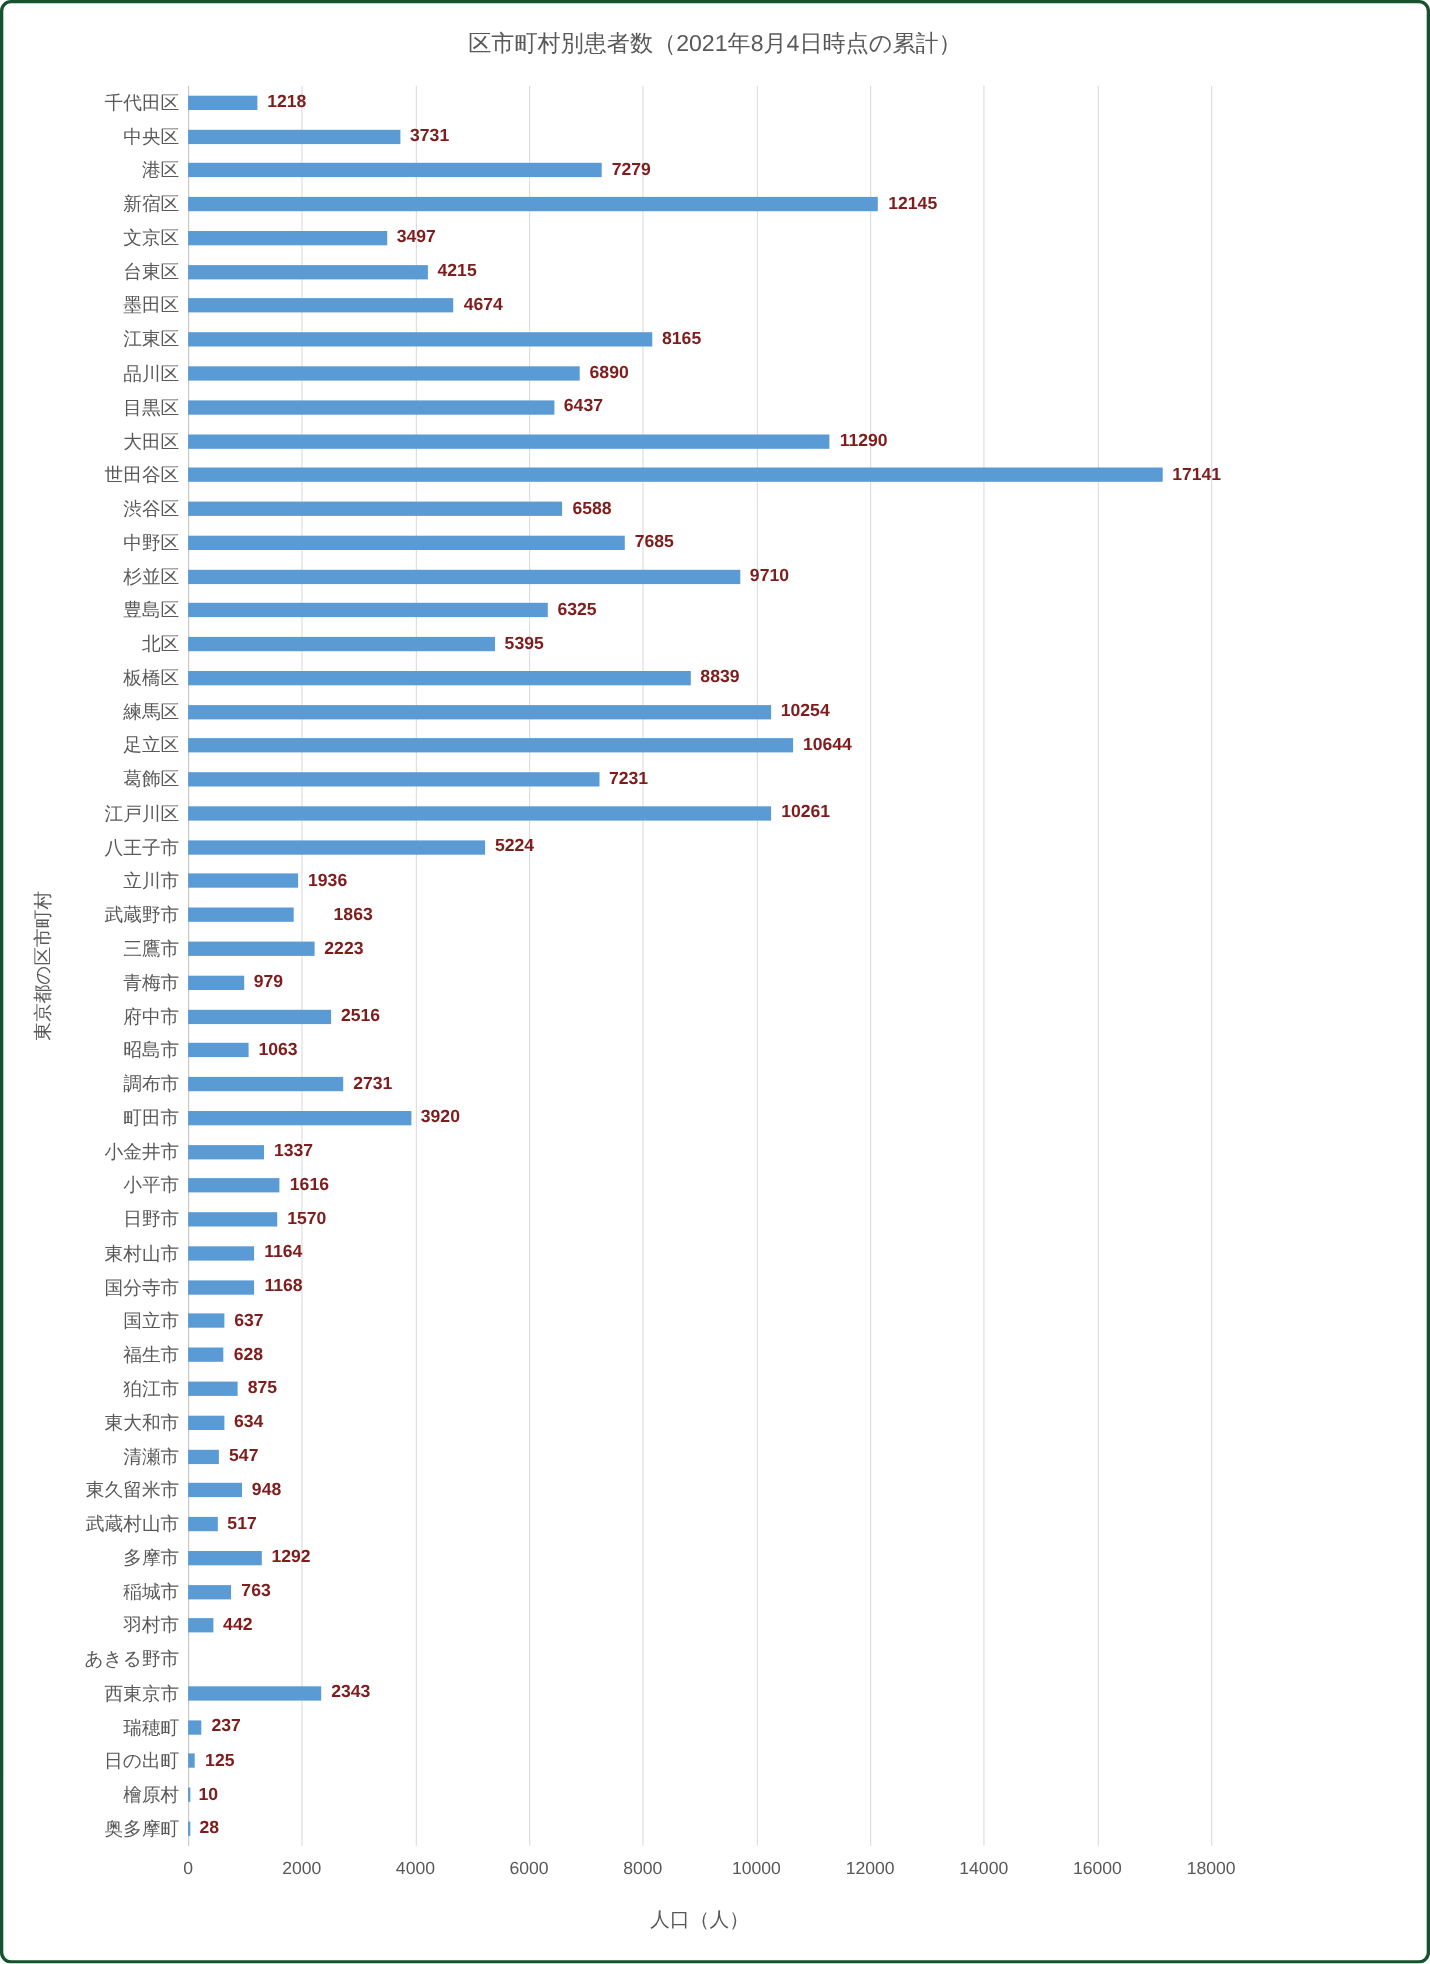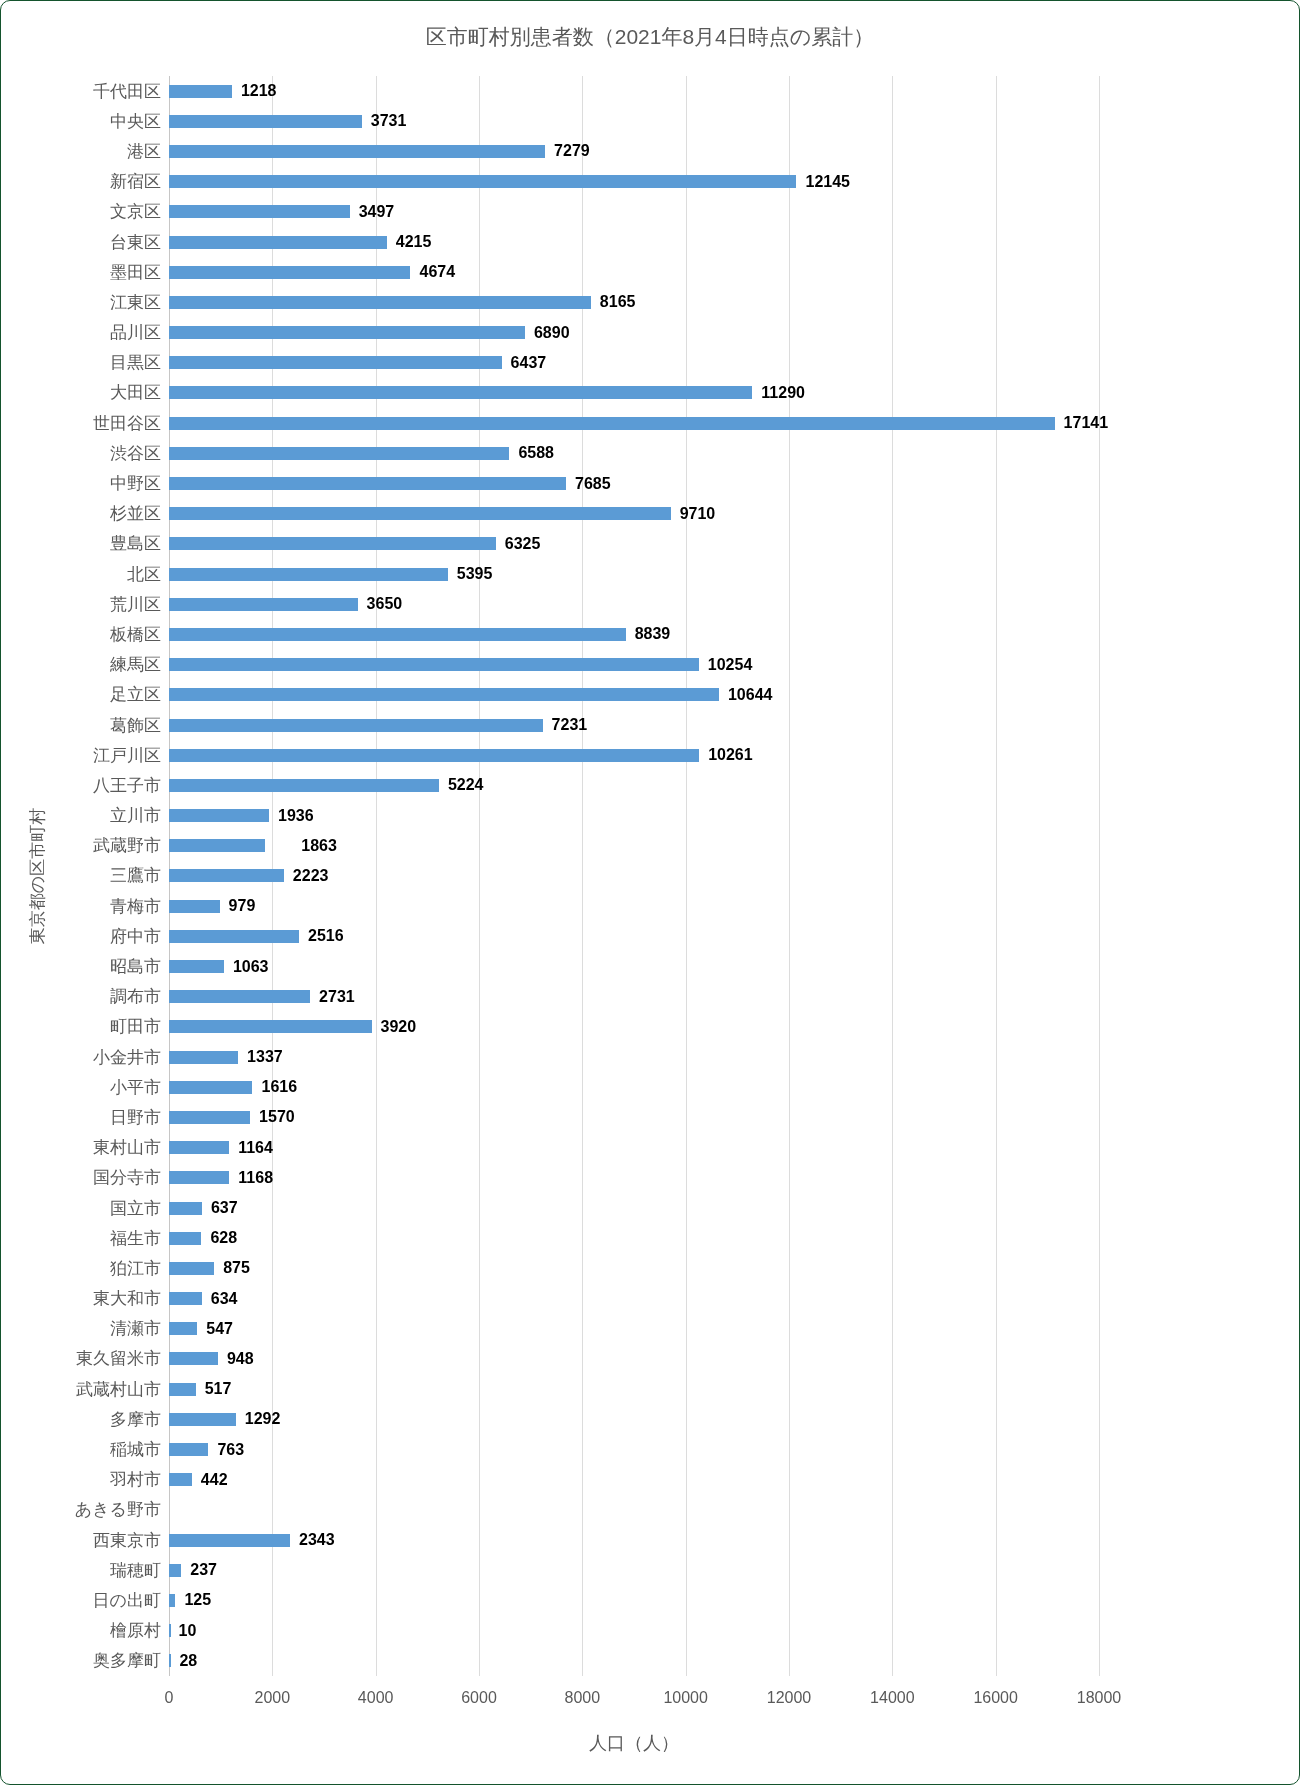--- a/index.html
+++ b/index.html
@@ -1,21 +1,21 @@
 <!DOCTYPE html>
 <html><head>
 <meta charset="utf-8">
 <style>
   html,body { margin:0; padding:0; background:#ffffff; }
   .frame {
     position:relative;
     width:1300px; height:1785px;
     box-sizing:border-box;
     background:#ffffff;
-    border:1px solid #14532d;
+    border:3px solid #14532d;
     border-radius:10px;
     overflow:hidden;
     font-family:"Liberation Sans", sans-serif;
   }
   .title {
     position:absolute; top:22px; left:0; width:100%;
     text-align:center;
     font-size:21px; color:#595959;
   }
   .chart-body { position:absolute; top:75px; left:0; width:100%; height:1600px; }
@@ -35,21 +35,21 @@
   .row { flex:1; display:flex; align-items:center; }
   .row-label {
     flex:none; width:110px; padding-right:8px;
     text-align:right; font-size:17px; color:#595959; white-space:nowrap;
   }
   .track { flex:1; position:relative; height:100%; display:flex; align-items:center; }
   .bar { height:13px; min-width:2px; }
   .value {
     position:absolute; top:50%; transform:translateY(-50%);
     margin-left:9px;
-    font-size:16px; font-weight:700; color:#000000; white-space:nowrap;
+    font-size:16px; font-weight:700; color:#7f1d1d; white-space:nowrap;
   }
   .xticks {
     position:absolute; top:1688px; left:168px; width:930px; height:22px;
     font-size:16px; color:#595959;
   }
   .xtick { position:absolute; top:0; transform:translateX(-50%); }
   .xlabel {
     position:absolute; top:1730px; left:168px; width:930px;
     text-align:center; font-size:18px; color:#595959;
   }
@@ -188,27 +188,20 @@
           </div>
         </div>
         <div class="row">
           <div class="row-label">北区</div>
           <div class="track">
             <div class="bar" style="width: 29.9722%; background: rgb(91, 155, 213);"></div>
             <span class="value" style="left: 29.9722%;">5395</span>
           </div>
         </div>
         <div class="row">
-          <div class="row-label">荒川区</div>
-          <div class="track">
-            <div class="bar" style="width: 20.2778%; background: rgb(91, 155, 213);"></div>
-            <span class="value" style="left: 20.2778%;">3650</span>
-          </div>
-        </div>
-        <div class="row">
           <div class="row-label">板橋区</div>
           <div class="track">
             <div class="bar" style="width: 49.1056%; background: rgb(91, 155, 213);"></div>
             <span class="value" style="left: 49.1056%;">8839</span>
           </div>
         </div>
         <div class="row">
           <div class="row-label">練馬区</div>
           <div class="track">
             <div class="bar" style="width: 56.9667%; background: rgb(91, 155, 213);"></div>

